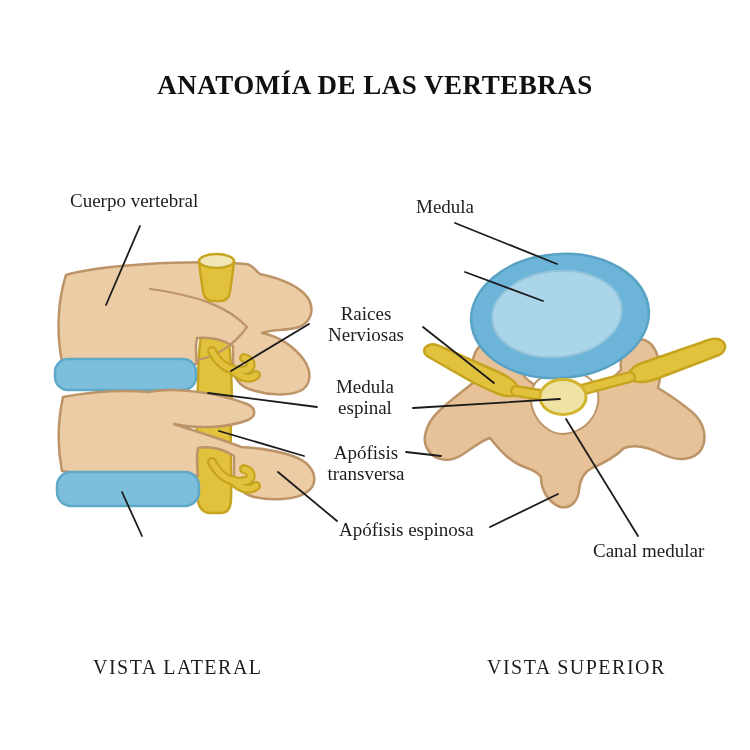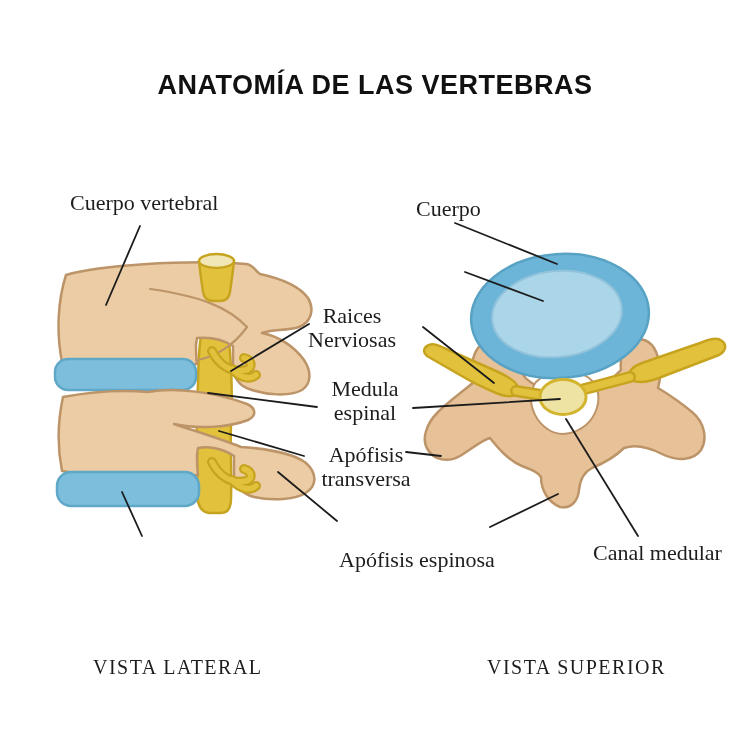--- a/index.html
+++ b/index.html
@@ -1,23 +1,23 @@
 <!DOCTYPE html>
 <html style="--bone: #EBCCA4; --bone-sup: #E7C299; --bone-outline: #BC9468; --disc: #7DBEDC; --disc-outline: #5FA8C8; --anulus: #6DB5D8; --anulus-outline: #58A2C4; --nucleus: #ABD5E9; --nucleus-outline: #93C3DB; --nerve: #E2C23C; --nerve-outline: #C7A41F; --cyl-top: #F1E7B6; --cord: #EFE3A4; --cord-outline: #D2B42E; --line: #1C1C1C; --text: #1D1D1D; --background: #FFFFFF;"><head>
 <meta charset="utf-8">
 <style>
   html,body{margin:0;padding:0;}
   body{width:750px;height:750px;background:#fff;overflow:hidden;}
   #canvas{position:relative;width:750px;height:750px;background:#fff;
           font-family:"Liberation Serif","DejaVu Serif",serif;}
   #diagram-svg{position:absolute;left:0;top:0;}
   .title{position:absolute;left:0;right:0;top:70px;text-align:center;
-         font-family:Liberation Sans, sans-serif;
+         font-family:Liberation Serif, serif;
          font-weight:bold;font-size:27px;letter-spacing:.5px;color:#111;}
-  .lbl{position:absolute;font-size:22px;line-height:1.08;color:var(--text);
+  .lbl{position:absolute;font-size:19px;line-height:1.08;color:var(--text);
        white-space:nowrap;}
   .lbl.wrap{white-space:normal;text-align:center;}
   .caption{position:absolute;font-size:20px;letter-spacing:1.5px;color:var(--text);margin-top:44px;}
   
   .bone{fill:var(--bone);stroke:var(--bone-outline);stroke-width:2.5;stroke-linejoin:round;}
   .bone-sup{fill:var(--bone-sup);stroke:var(--bone-outline);stroke-width:2.5;stroke-linejoin:round;}
   .bone-line{fill:none;stroke:var(--bone-outline);stroke-width:2.2;stroke-linecap:round;}
   .disc{fill:var(--disc);stroke:var(--disc-outline);stroke-width:2.5;}
   .anulus{fill:var(--anulus);stroke:var(--anulus-outline);stroke-width:2.5;}
   .nucleus{fill:var(--nucleus);stroke:var(--nucleus-outline);stroke-width:2;}
@@ -137,22 +137,22 @@
       <line class="leader" x1="304" y1="456" x2="219" y2="431"></line>
       <line class="leader" x1="406" y1="452" x2="441" y2="456"></line>
       <line class="leader" x1="337" y1="521" x2="278" y2="472"></line>
       <line class="leader" x1="490" y1="527" x2="558" y2="494"></line>
       <line class="leader" x1="142" y1="536" x2="122" y2="492"></line>
       <line class="leader" x1="638" y1="536" x2="566" y2="419"></line>
     </g>
   </svg>
 
   <div class="lbl" style="left:70px;top:191px">Cuerpo vertebral</div>
-  <div class="lbl" style="left:416px;top:197px">Cuerpo</div>
-  <div class="lbl wrap" style="left:292px;top:304px;width:120px">Raices Nerviosas</div>
+  <div class="lbl" style="left:416px;top:197px">Medula</div>
+  <div class="lbl wrap" style="left:306px;top:304px;width:120px">Raices Nerviosas</div>
   <div class="lbl wrap" style="left:315px;top:377px;width:100px">Medula espinal</div>
   <div class="lbl wrap" style="left:306px;top:443px;width:120px">Apófisis transversa</div>
-  <div class="lbl" style="left:339px;top:548px">Apófisis espinosa</div>
+  <div class="lbl" style="left:339px;top:520px">Apófisis espinosa</div>
   <div class="lbl" style="left:593px;top:541px">Canal medular</div>
 
   <div class="caption" style="left:93px;top:612px">VISTA LATERAL</div>
   <div class="caption" style="left:487px;top:612px">VISTA SUPERIOR</div>
 </div>
 
 </body></html>

